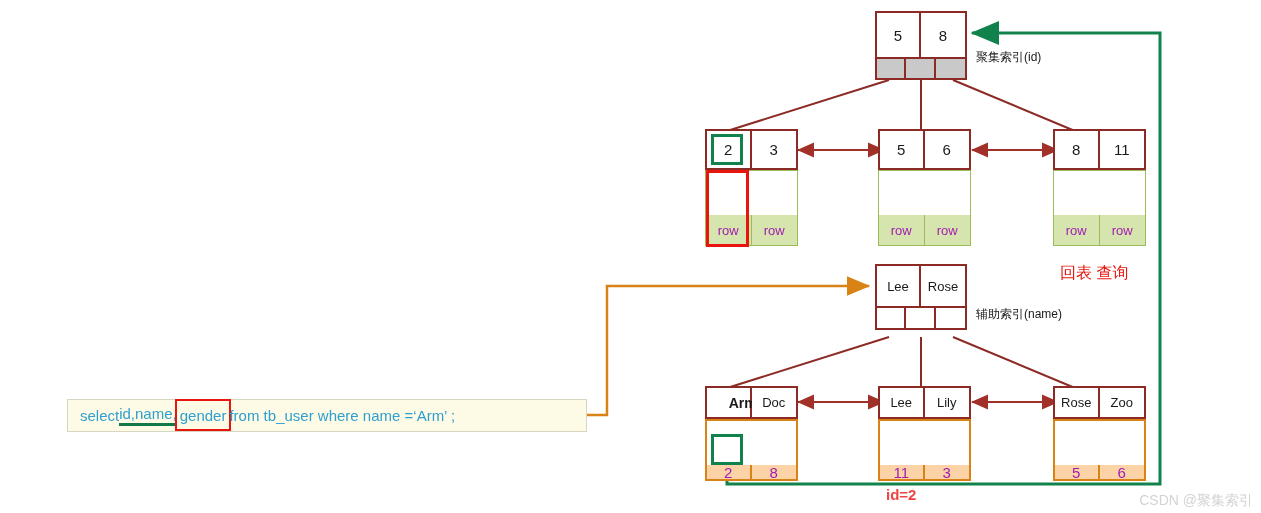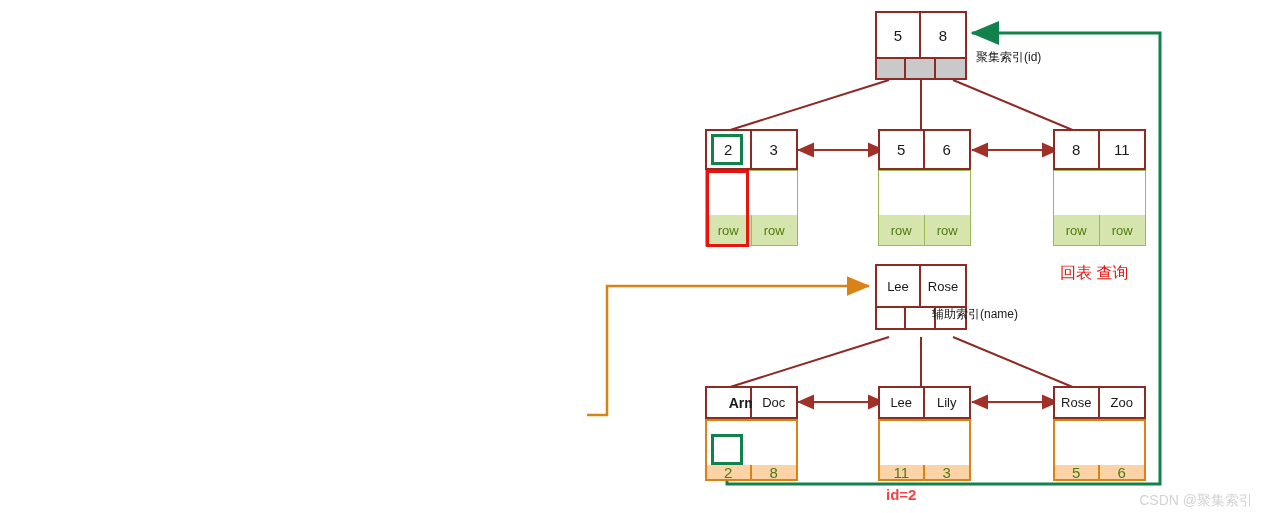--- a/index.html
+++ b/index.html
@@ -65,21 +65,21 @@
   .datarow {
     display: flex;
     box-sizing: border-box;
   }
   .datacell {
     box-sizing: border-box;
     display: flex;
     align-items: center;
     justify-content: center;
     font-size: 13px;
-    color: #4d7c0f;
+    color: #a21caf;
     margin-top: 44px;
   }
   .datarow.green { border: 1px solid #9bbb59; }
   .datarow.green .datacell {
     background: #d6e4ae;
     border-right: 1px solid #9bbb59;
   }
   .datarow.green .datacell:last-child { border-right: none; }
 
   .datarow.orange { border: 2px solid #d98316; }
@@ -257,21 +257,21 @@
     <div class="keyrow" style="height:44px;">
       <div class="keycell small" style="width:50%;">Lee</div>
       <div class="keycell small" style="width:50%;">Rose</div>
     </div>
     <div class="ptrrow" style="height:22px;">
       <div class="ptrcell white" style="width:33.34%;"></div>
       <div class="ptrcell white" style="width:33.33%;"></div>
       <div class="ptrcell white" style="width:33.33%;"></div>
     </div>
   </div>
-  <div class="label" style="left:932px; top:306px;">辅助索引(name)</div>
+  <div class="label" style="left:976px; top:306px;">辅助索引(name)</div>
 
   <div class="node" style="left:705px; top:386px; width:93px;">
     <div class="keyrow" style="height:33px;">
       <div class="keycell bold" style="width:50%;">Arm</div>
       <div class="keycell small" style="width:50%;">Doc</div>
     </div>
     <div class="datarow orange" style="height:62px;">
       <div class="datacell" style="width:50%;">2</div>
       <div class="datacell" style="width:50%;">8</div>
     </div>
@@ -296,16 +296,23 @@
     </div>
     <div class="datarow orange" style="height:62px;">
       <div class="datacell" style="width:50%;">5</div>
       <div class="datacell" style="width:50%;">6</div>
     </div>
   </div>
 
   <div class="label-red" style="left:1060px; top:263px;">回表 查询</div>
   <div class="label-green" style="left:886px; top:486px;">id=2</div>
 
+  <div class="sqlbox">
+    <span class="sql-seg">select </span>
+    <span class="sql-seg sql-underline">id,name,</span>
+    <span class="sql-seg sql-boxed">gender</span>
+    <span class="sql-seg"> from  tb_user  where  name =</span>
+    <span class="sql-seg">‘Arm’ ;</span>
+  </div>
 
   <div class="watermark">CSDN @聚集索引</div>
 
 </div>
 
 </body></html>

